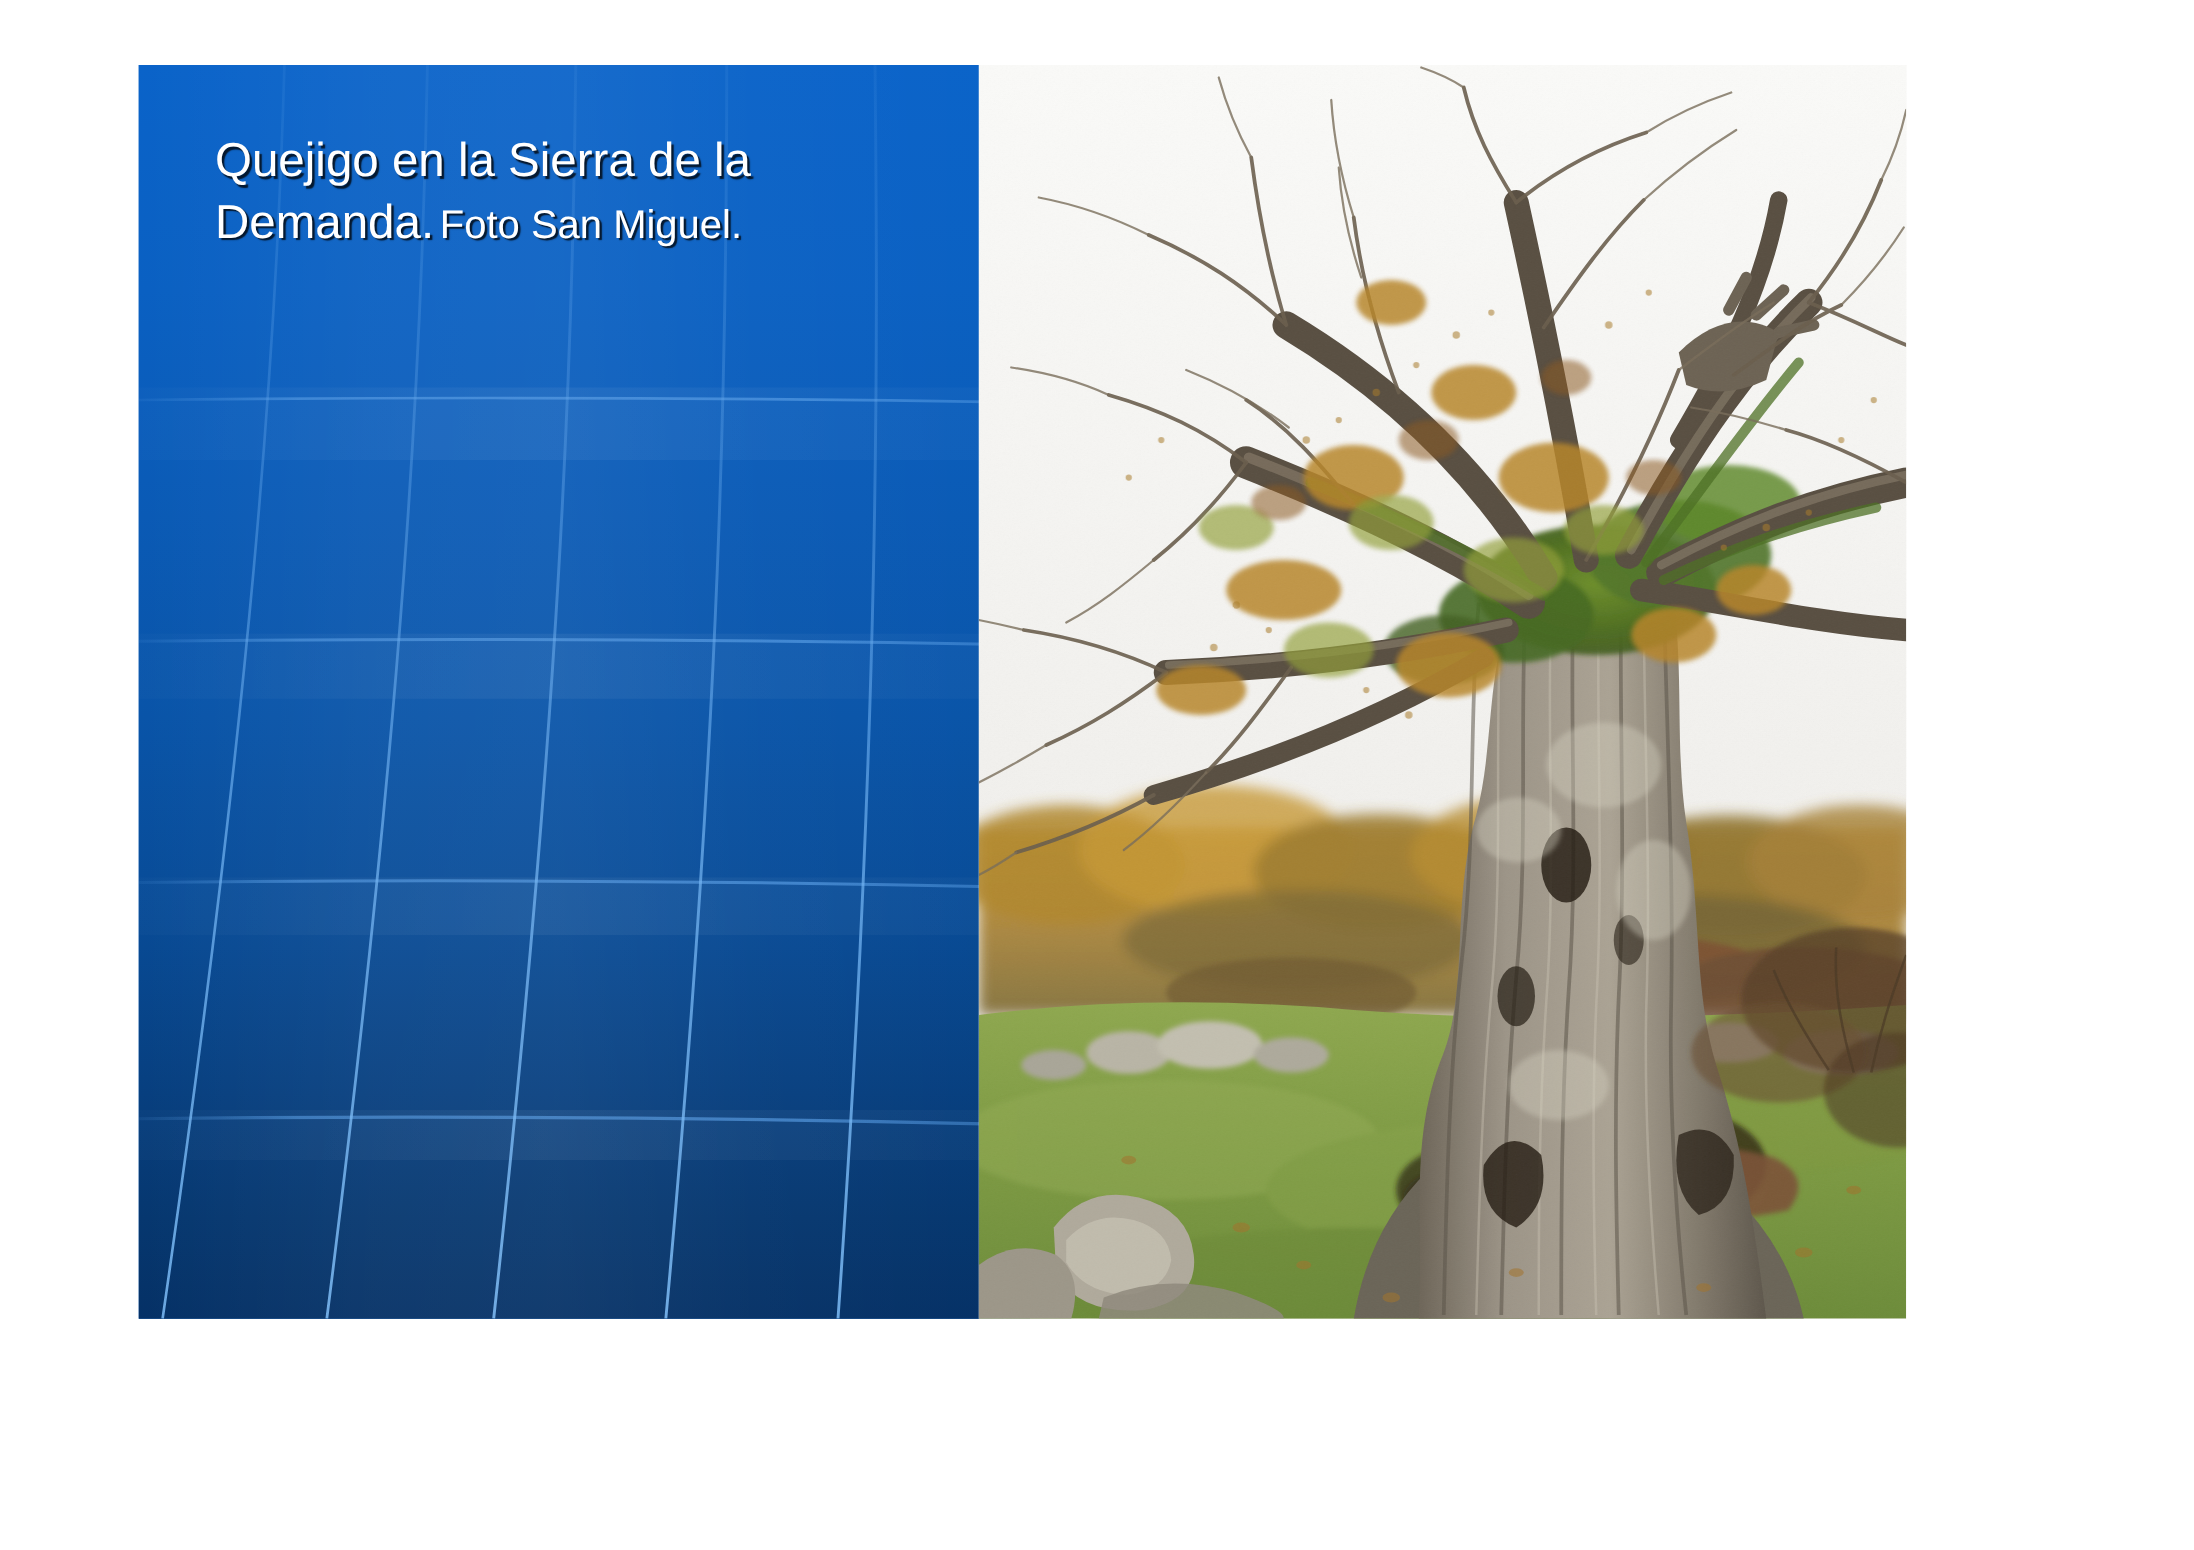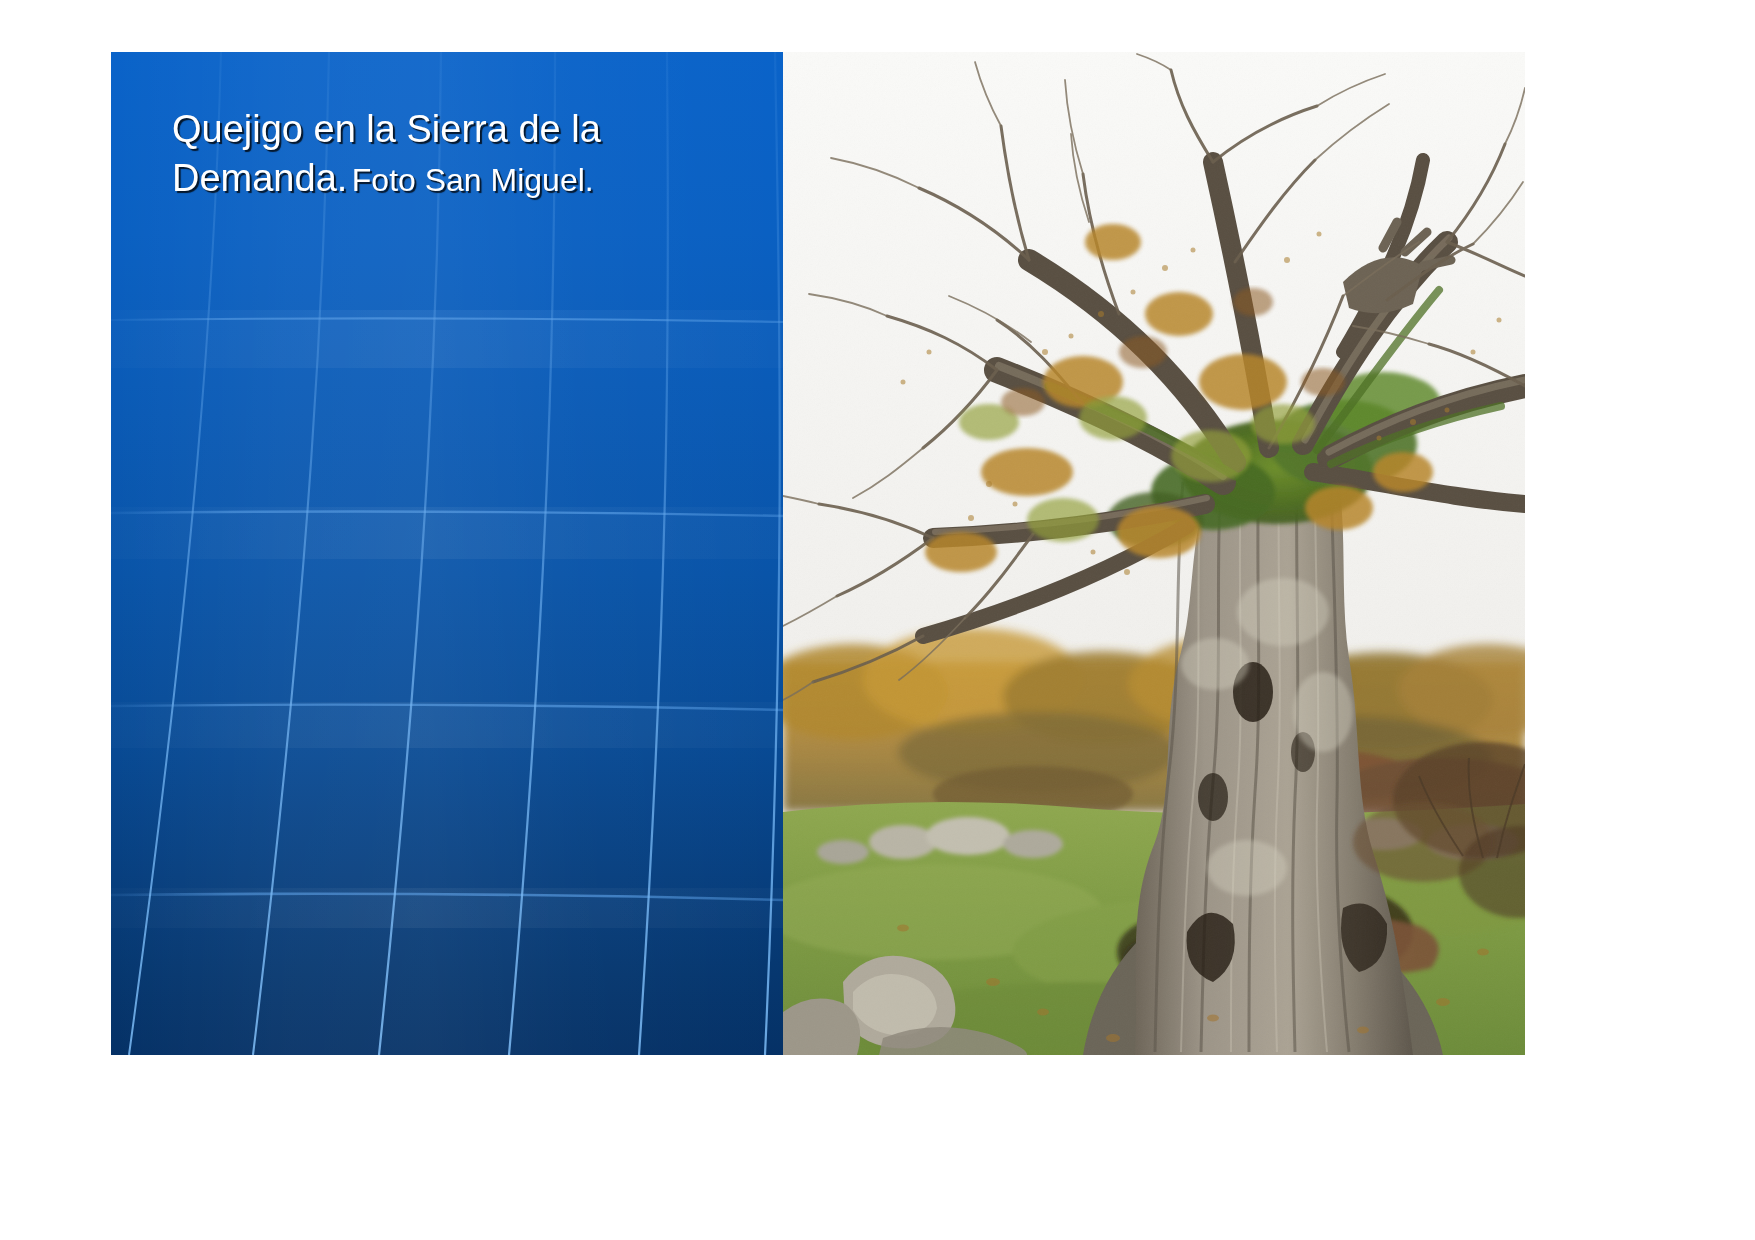--- a/index.html
+++ b/index.html
@@ -36,20 +36,21 @@
     background-image:
        linear-gradient(to bottom,
           #0a63c9 0%,
           #0a60c2 18%,
           #0a5ab5 36%,
           #0954a8 52%,
           #084b96 68%,
           #073f7f 82%,
           #06376f 92%,
           #053166 100%);
+    padding-left: 40px;
   }
 
   
   #blue-panel .sheen {
     position: absolute;
     inset: 0;
     background-image:
       linear-gradient(to right,
         rgba(255,255,255,0.00) 0%,
         rgba(255,255,255,0.045) 26%,

